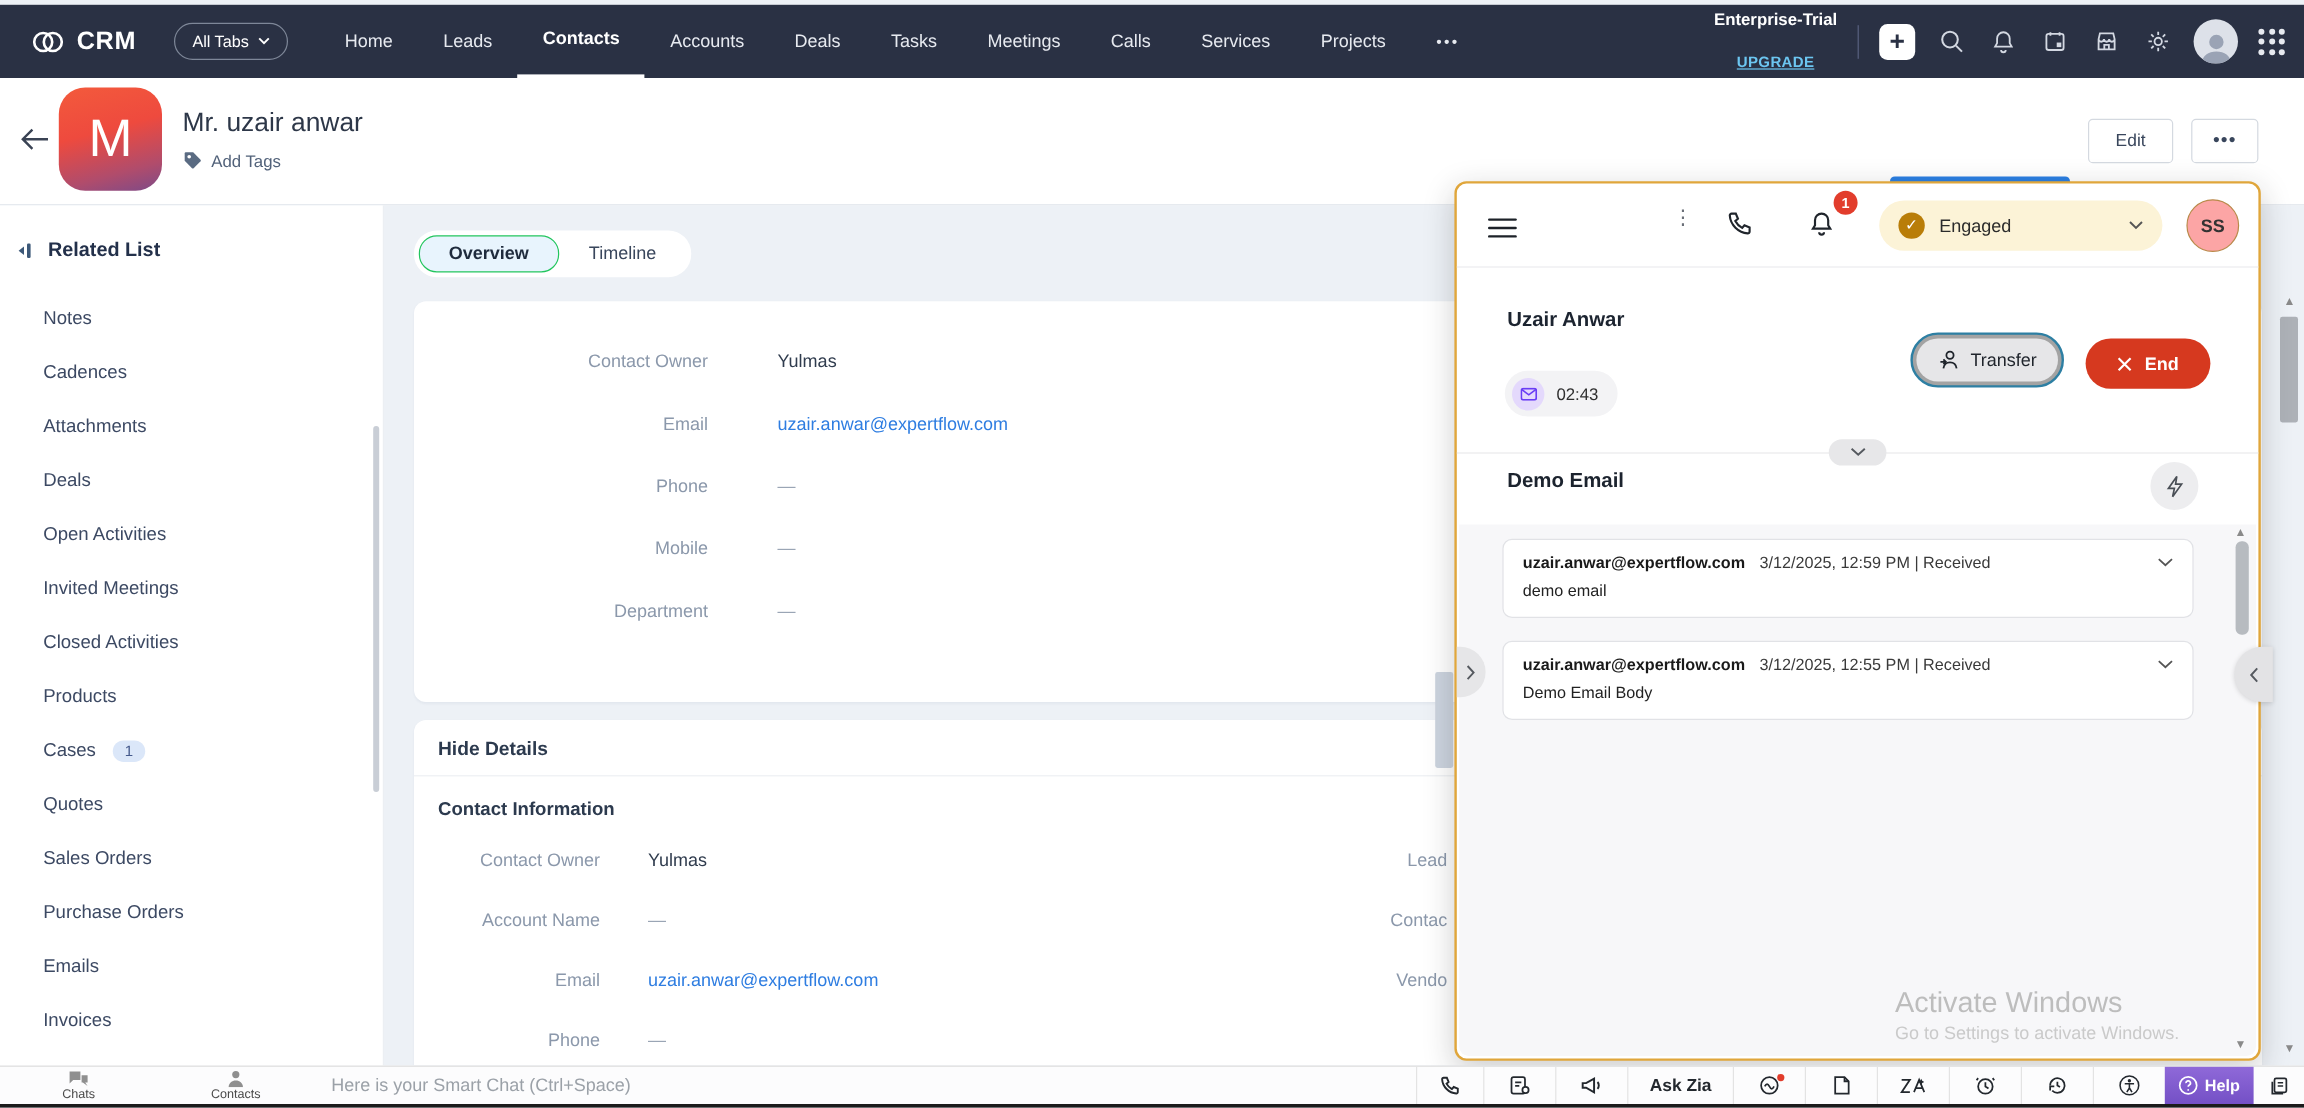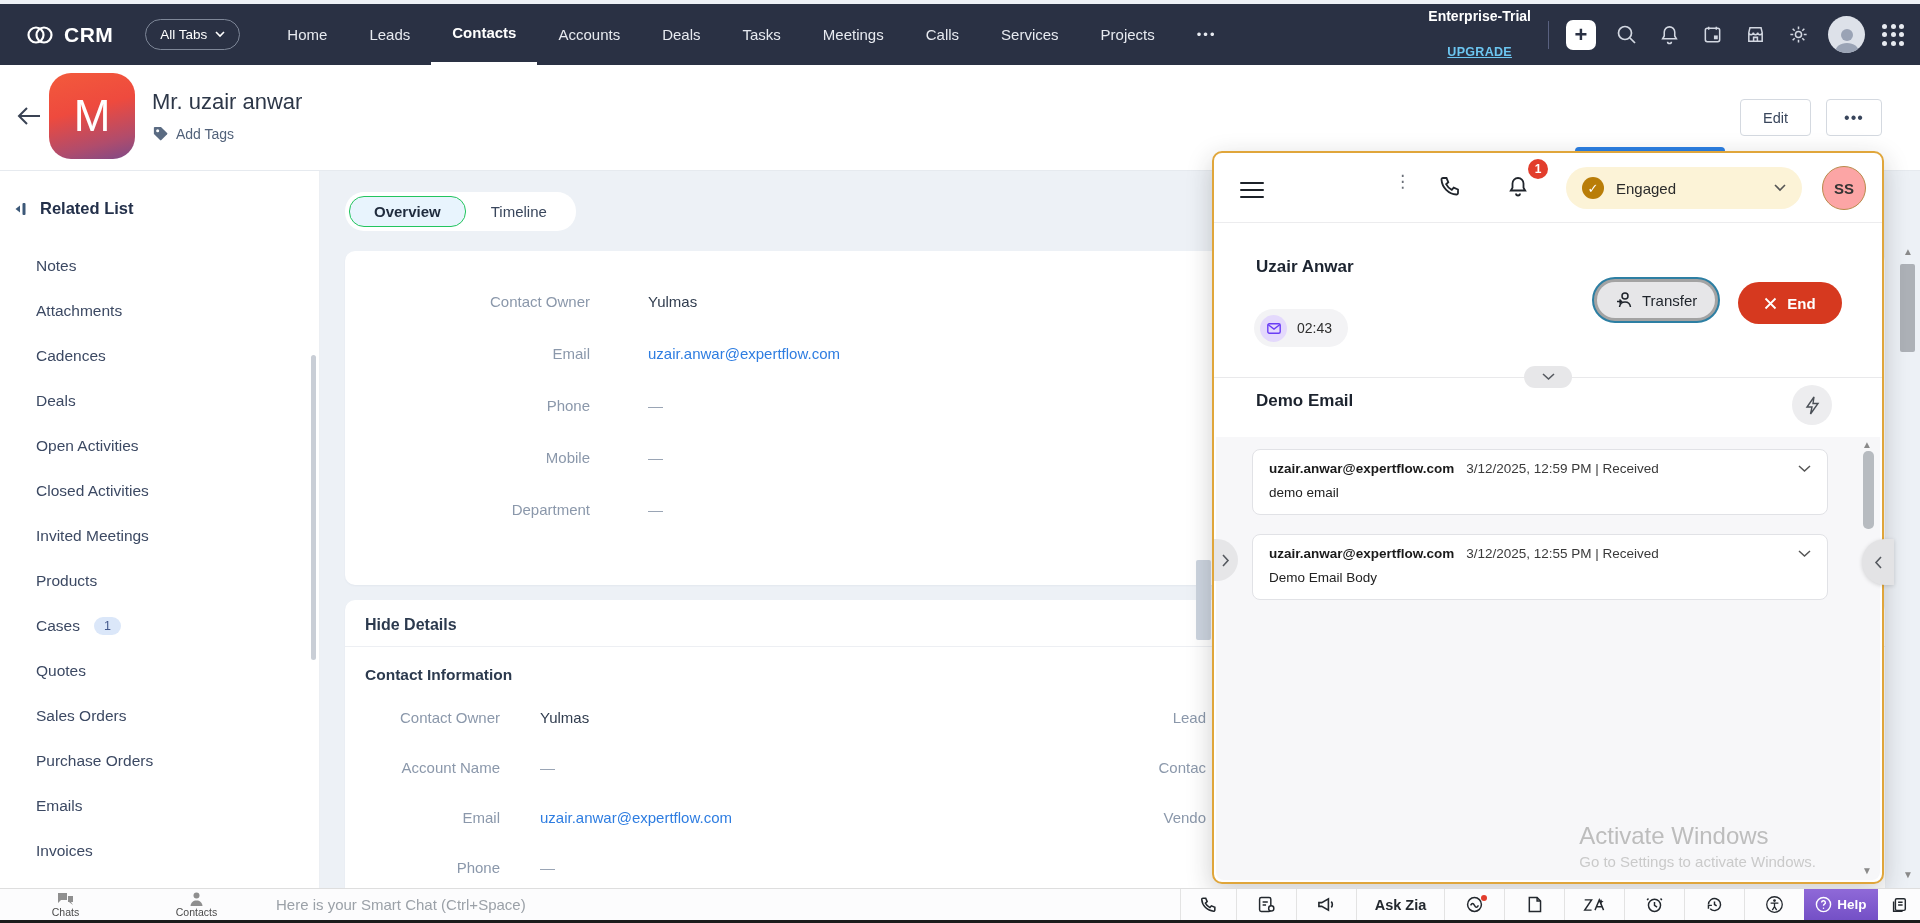--- a/index.html
+++ b/index.html
@@ -257,36 +257,36 @@
         <rect x="10.5" y="2" width="3" height="12" rx="1" fill="#3c5878"></rect>
         <path d="M8 4.5L3.5 8 8 11.5z" fill="#3c5878"></path>
       </svg>
     <span class="sb-title">Related List</span>
   </div>
   <ul class="sb-list">
     <li>
         <span>Notes</span>
       </li>
     <li>
+        <span>Cadences</span>
+      </li>
+    <li>
         <span>Attachments</span>
       </li>
     <li>
-        <span>Cadences</span>
-      </li>
-    <li>
         <span>Deals</span>
       </li>
     <li>
         <span>Open Activities</span>
       </li>
     <li>
+        <span>Invited Meetings</span>
+      </li>
+    <li>
         <span>Closed Activities</span>
-      </li>
-    <li>
-        <span>Invited Meetings</span>
       </li>
     <li>
         <span>Products</span>
       </li>
     <li>
         <span>Cases</span>
         <span class="sb-badge">1</span>
       </li>
     <li>
         <span>Quotes</span>

